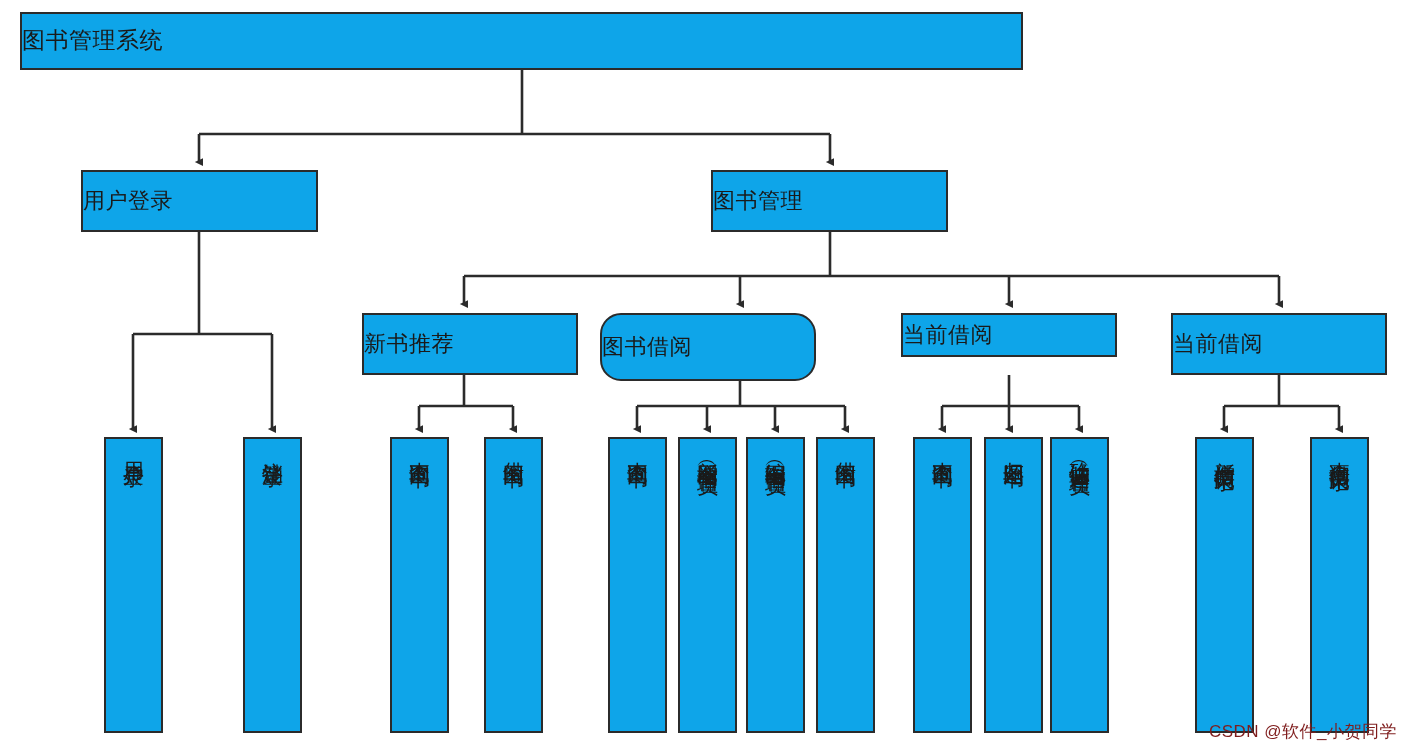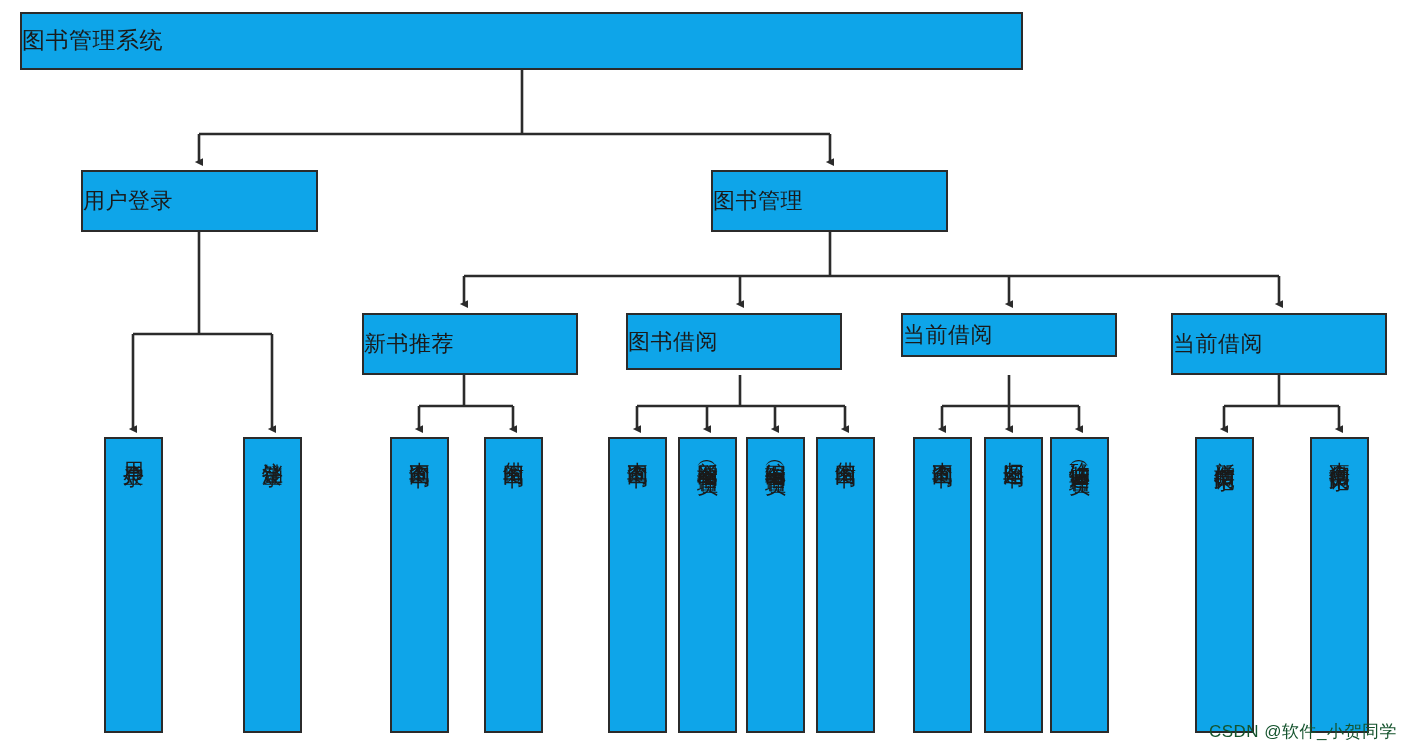--- a/index.html
+++ b/index.html
@@ -50,21 +50,21 @@
     text-orientation: upright;
     white-space: normal;
     display: block;
   }
   .node.root { font-size: 23px; }
   .watermark {
     position: absolute;
     right: 8px;
     bottom: 4px;
     font-size: 17px;
-    color: #14532d;
+    color: #7f1d1d;
     letter-spacing: 0.5px;
     white-space: nowrap;
   }
 </style>
 </head>
 <body>
 
 <div id="stage">
 
   <svg id="wires" viewBox="0 0 1405 747" xmlns="http://www.w3.org/2000/svg">
@@ -125,21 +125,21 @@
   <div class="node horiz" style="left:81px; top:170px; width:237px; height:62px;">
     <span class="lbl">用户登录</span>
   </div>
   <div class="node horiz" style="left:362px; top:313px; width:216px; height:62px;">
     <span class="lbl">新书推荐</span>
   </div>
 
   <div class="node horiz" style="left:711px; top:170px; width:237px; height:62px;">
     <span class="lbl">图书管理</span>
   </div>
-  <div class="node horiz" style="left:626px; top:313px; width:216px; height:57px;">
+  <div class="node horiz" style="left:600px; top:313px; width:216px; height:68px;border-radius:21px;">
     <span class="lbl">图书借阅</span>
   </div>
   <div class="node horiz" style="left:901px; top:313px; width:216px; height:44px;">
     <span class="lbl">当前借阅</span>
   </div>
   <div class="node horiz" style="left:1171px; top:313px; width:216px; height:62px;">
     <span class="lbl">当前借阅</span>
   </div>
 
   <div class="node vert" style="left:104px; top:437px; width:59px; height:296px;">

